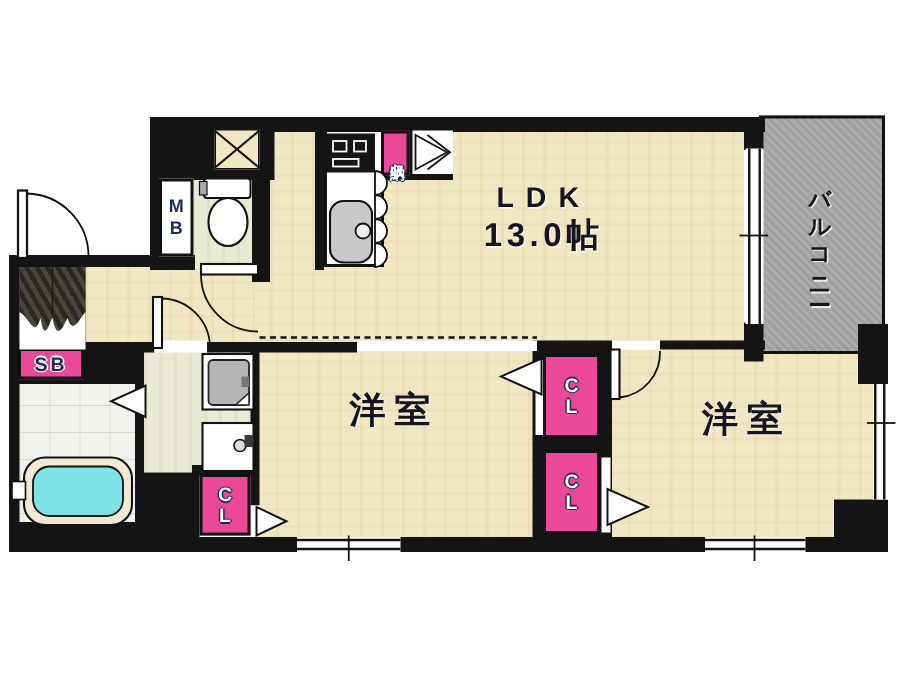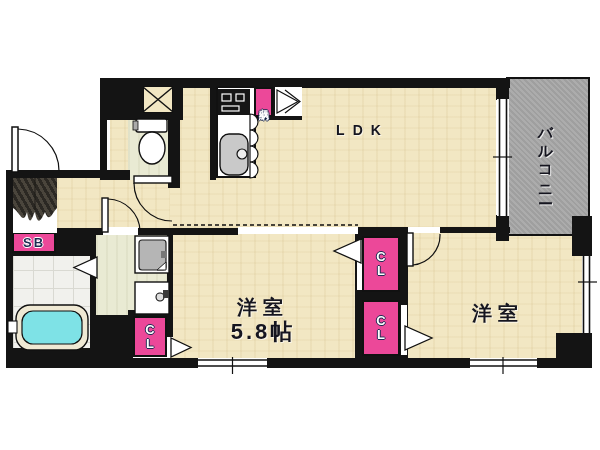--- a/index.html
+++ b/index.html
@@ -18,23 +18,23 @@
   .dark-entry{background:#3b372f;
          background-image:repeating-linear-gradient(60deg,#2b2823 0 3px,#4a453c 3px 6px);}
   .balcony{background:#acacac;border:2px solid #111;
          background-image:repeating-linear-gradient(45deg,rgba(0,0,0,0.08) 0 2px,transparent 2px 4px);}
   .orange{background:#ec4899;border:2px solid #111;box-sizing:border-box;}
   .whitebox{background:#fff;}
   .mb-box{background:#fff;border:2px solid #111;box-sizing:border-box;}
   .counter{background:#fff;border:2px solid #111;box-sizing:border-box;}
   .xbox{background:#f2e7c3;border:1.5px solid #111;box-sizing:border-box;}
   .lbl{color:#15151f;font-weight:700;text-align:center;text-shadow:1px 1px 0 rgba(255,255,255,0.65);}
-  .room-name{font-size:20px;letter-spacing:6px;line-height:1.15;margin-top:36px;}
+  .room-name{font-size:24px;letter-spacing:6px;line-height:1.15;}
   .room-size{font-size:22px;letter-spacing:3px;line-height:1.2;}
-  .ldk-name{font-size:14px;letter-spacing:8px;line-height:1.15;}
+  .ldk-name{font-size:19px;letter-spacing:8px;line-height:1.15;}
   .cl-text{display:flex;align-items:center;justify-content:center;width:100%;height:100%;
            font-size:13px;font-weight:700;color:#fff;line-height:1.05;word-break:break-all;
            text-shadow:-1px 0 #1d2b52,1px 0 #1d2b52,0 -1px #1d2b52,0 1px #1d2b52;}
   .cl-inner{width:11px;text-align:center;}
   .sb-text{display:flex;align-items:center;justify-content:center;width:100%;height:100%;
            font-size:13px;font-weight:700;color:#1d2b52;letter-spacing:2px;
            text-shadow:-1px 0 #fff,1px 0 #fff,0 -1px #fff,0 1px #fff;}
   .mb-text{display:flex;align-items:center;justify-content:center;width:100%;height:100%;
            font-size:12px;font-weight:700;color:#1d2b52;line-height:1.25;word-break:break-all;}
   .mb-inner{width:10px;text-align:center;}
@@ -96,20 +96,25 @@
   <div class="abs whitebox" style="left:357px;top:240px;width:6px;height:50px;"></div>
   <div class="abs whitebox" style="left:401px;top:305px;width:6px;height:50px;"></div>
   <div class="abs whitebox" style="left:167px;top:337px;width:6px;height:20px;"></div>
   <div class="abs whitebox" style="left:497px;top:99px;width:12px;height:117px;"></div>
   <div class="abs whitebox" style="left:198px;top:358px;width:69px;height:10px;"></div>
   <div class="abs whitebox" style="left:470px;top:358px;width:67px;height:10px;"></div>
   <div class="abs whitebox" style="left:582px;top:256px;width:10px;height:77px;"></div>
   <div class="abs whitebox" style="left:275px;top:87px;width:27px;height:29px;"></div>
   <div class="abs xbox" style="left:143px;top:86px;width:30px;height:27px;"></div>
   <div class="abs counter" style="left:216px;top:86px;width:40px;height:92px;"></div>
+  <div class="abs mb-box" style="left:106px;top:119px;width:23px;height:52px;">
+    <div class="mb-text">
+        <span class="mb-inner">MB</span>
+      </div>
+  </div>
   <div class="abs orange" style="left:12px;top:232px;width:44px;height:21px;">
     <div class="sb-text">SB</div>
   </div>
   <div class="abs orange" style="left:254px;top:87px;width:19px;height:30px;">
     <div class="storage-text">収納</div>
   </div>
   <div class="abs orange" style="left:362px;top:236px;width:38px;height:56px;">
     <div class="cl-text">
         <span class="cl-inner">CL</span>
       </div>
@@ -191,23 +196,23 @@
     <rect x="135" y="282" width="34" height="32" fill="#fff" stroke="#111" stroke-width="1.4"></rect>
     <circle cx="160" cy="297" r="4" fill="#ddd" stroke="#111" stroke-width="1.1"></circle>
     <rect x="163" y="290" width="6" height="8" fill="#3a3a3a"></rect>
 
     <path d="M13,208 C20,212 23,226 27,212 C30,230 33,214 35,212 C38,228 42,218 45,212 C49,224 53,212 57,208 L57,233 L13,233 Z" fill="#fff"></path>
     <line x1="35" y1="178" x2="35" y2="210" stroke="#1c1a16" stroke-width="1"></line>
   </svg>
 
   <div class="abs lbl" style="left:255px;top:122px;width:215px;">
     <div class="ldk-name">LDK</div>
+    <div class="room-size">13.0帖</div>
   </div>
   <div class="abs lbl" style="left:178px;top:260px;width:170px;">
     <div class="room-name">洋室</div>
-    <div class="room-size">5.8帖</div>
   </div>
   <div class="abs lbl" style="left:408px;top:266px;width:180px;">
     <div class="room-name">洋室</div>
   </div>
   <div class="abs balcony-text" style="left:527px;top:92px;width:36px;height:130px;">バルコニー</div>
 
 </div>
 
 </body></html>

